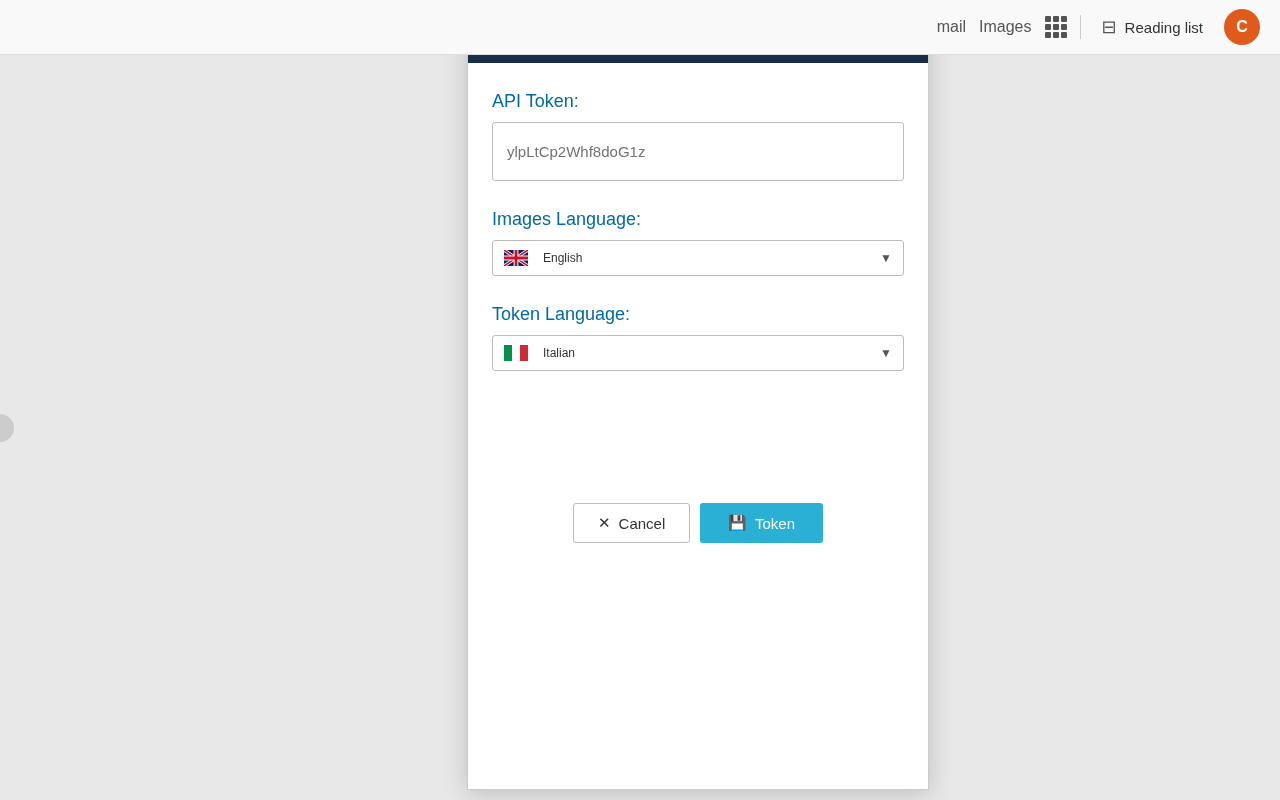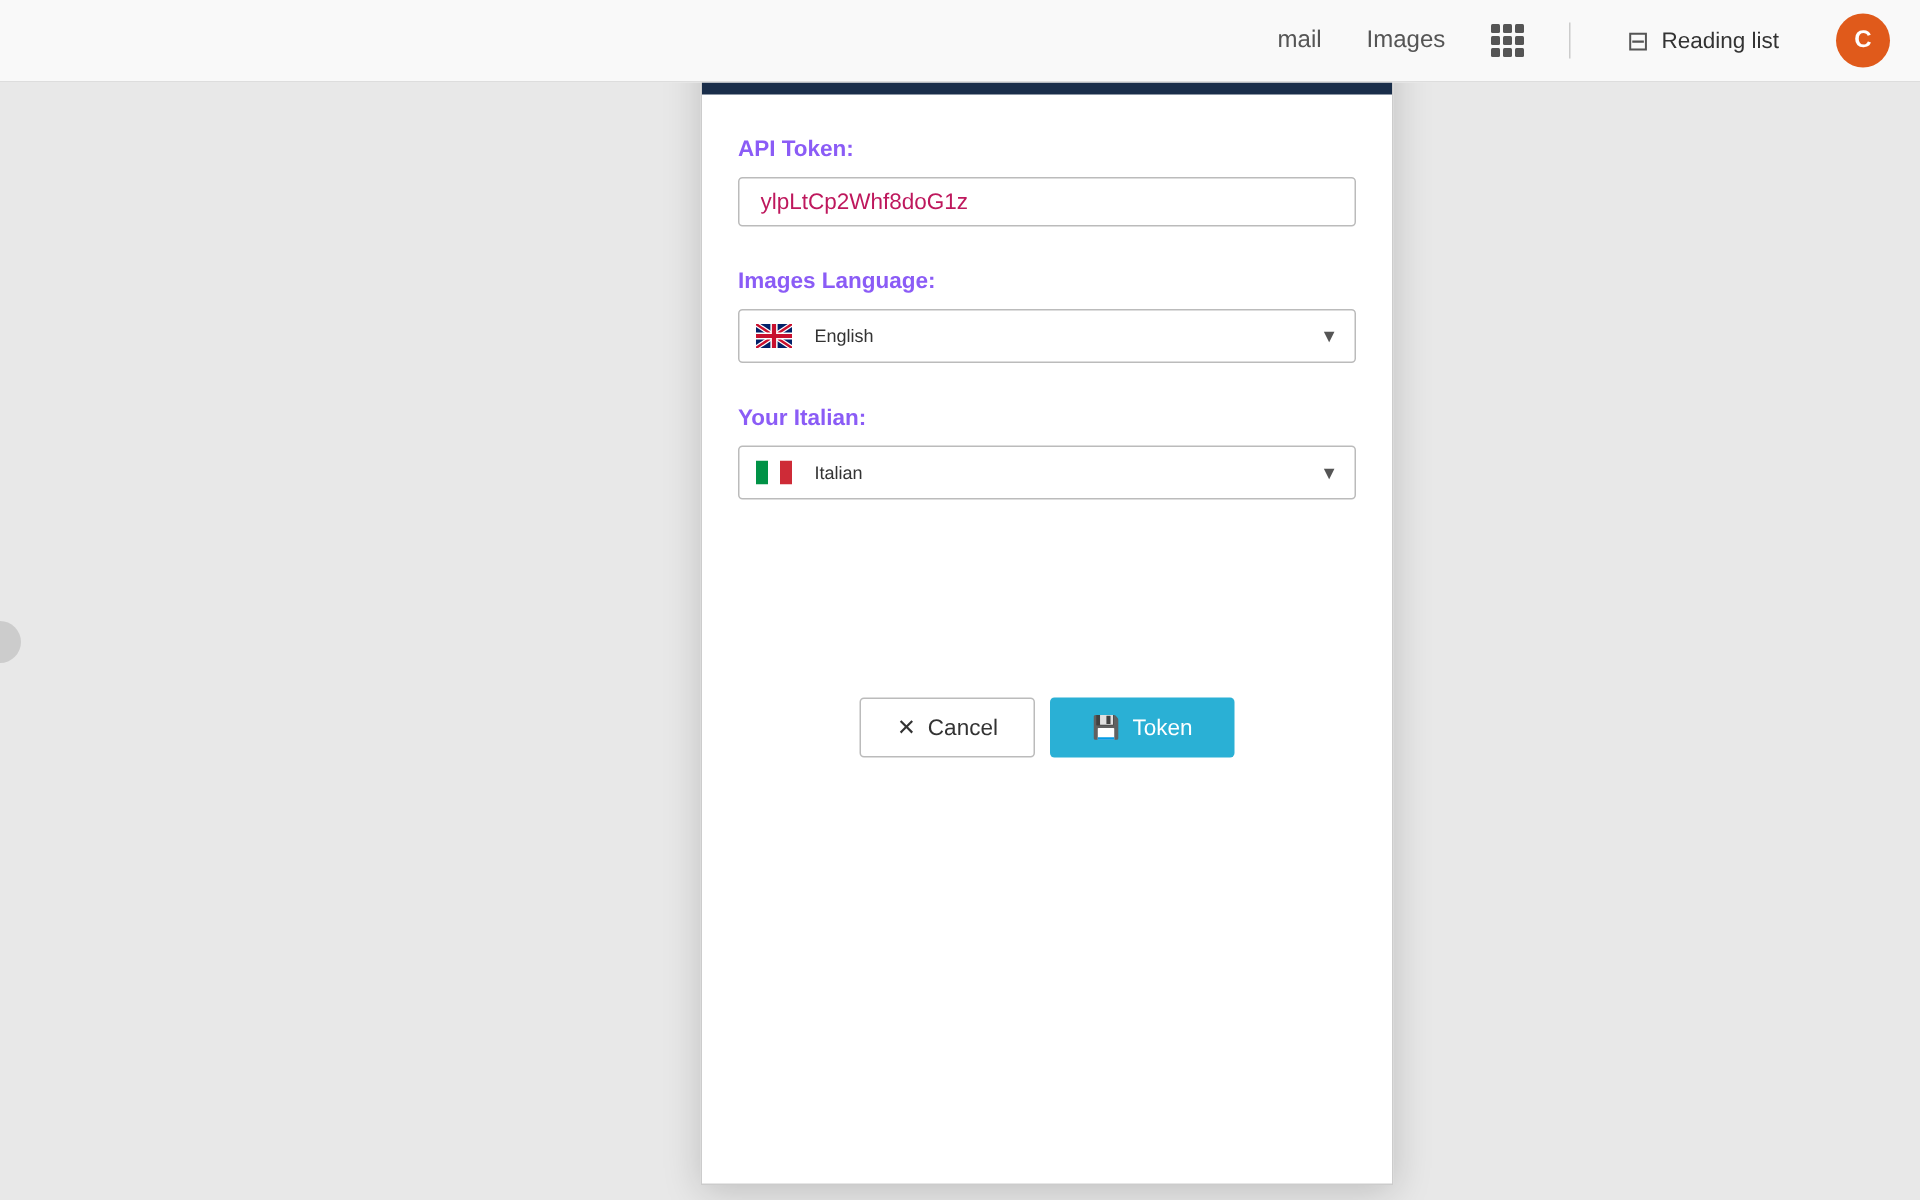--- a/index.html
+++ b/index.html
@@ -18,21 +18,21 @@
       top: 0;
       left: 0;
       right: 0;
       height: 55px;
       background: #f9f9f9;
       border-bottom: 1px solid #ddd;
       display: flex;
       align-items: center;
       justify-content: flex-end;
       padding: 0 20px;
-      gap: 30px;
+      gap: 13px;
       z-index: 10;
     }
 
     .browser-bar-divider {
       width: 1px;
       height: 24px;
       background: #ccc;
     }
 
     .reading-list-btn {
@@ -135,34 +135,34 @@
 
     .dialog-body {
       padding: 28px 24px;
     }
 
     .form-group {
       margin-bottom: 28px;
     }
 
     .form-label {
-      font-size: 15px;
-      color: #8b5cf6;
-      font-weight: 700;
+      font-size: 18px;
+      color: #0369a1;
+      font-weight: 400;
       margin-bottom: 10px;
       display: block;
     }
 
     .form-input {
       width: 100%;
-      padding: 7px 14px;
+      padding: 20px 14px;
       border: 1px solid #bbb;
       border-radius: 3px;
       font-size: 15px;
-      color: #be185d;
+      color: #737373;
       outline: none;
       background: #fff;
     }
 
     .select-wrapper {
       position: relative;
       width: 100%;
     }
 
     .form-select {
@@ -308,21 +308,21 @@
           <option value="it">Italian</option>
           <option value="fr">French</option>
           <option value="de">German</option>
           <option value="es">Spanish</option>
         </select>
         <span class="select-arrow">▼</span>
       </div>
     </div>
 
     <div class="form-group">
-      <label class="form-label">Your Italian:</label>
+      <label class="form-label">Token Language:</label>
       <div class="select-wrapper">
         
         <svg class="flag-it" viewBox="0 0 60 40" xmlns="http://www.w3.org/2000/svg">
           <rect width="20" height="40" fill="#009246"></rect>
           <rect x="20" width="20" height="40" fill="#fff"></rect>
           <rect x="40" width="20" height="40" fill="#CE2B37"></rect>
         </svg>
         <select class="form-select">
           <option value="en">English</option>
           <option value="it" selected="">Italian</option>

